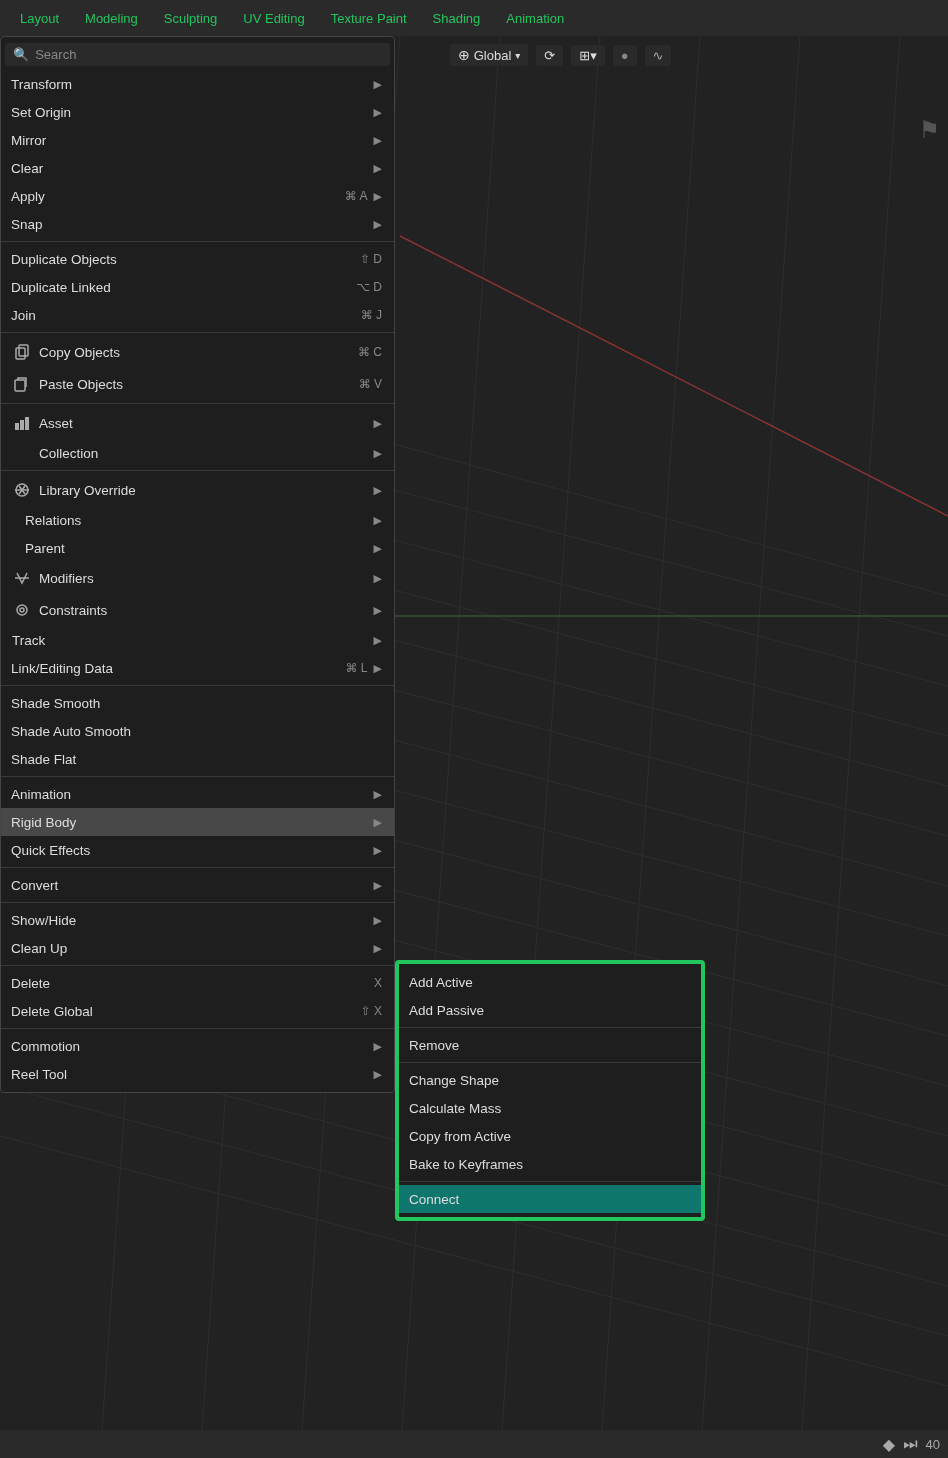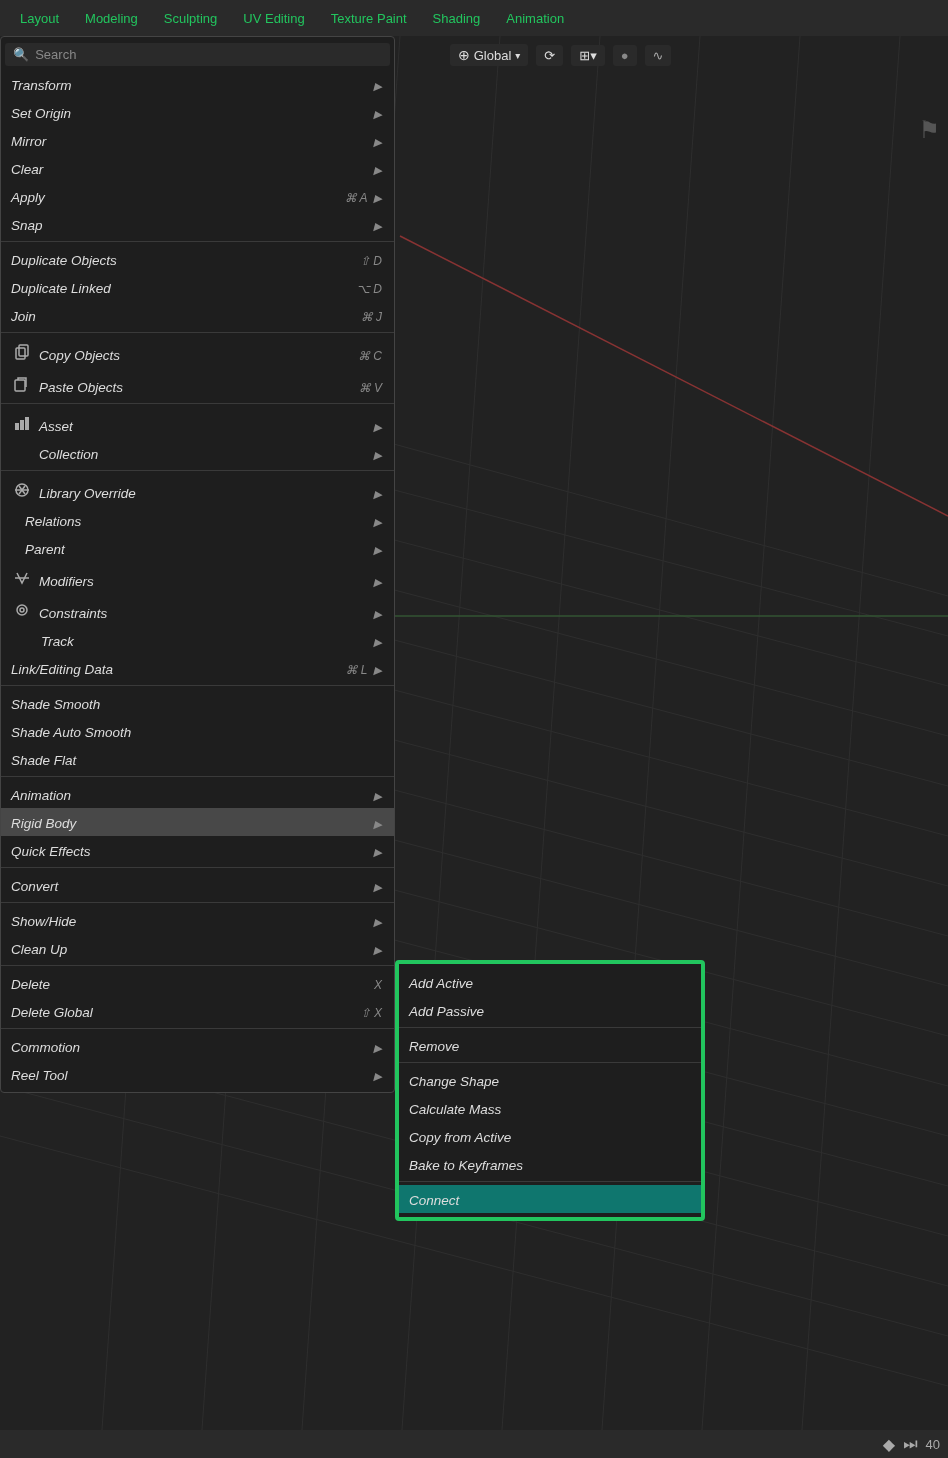--- a/index.html
+++ b/index.html
@@ -63,26 +63,25 @@
       border-radius: 3px;
       display: flex;
       align-items: center;
       gap: 6px;
       color: #888;
       font-size: 13px;
     }
 
     .menu-item {
       display: flex;
-      align-items: flex-end;
+      align-items: center;
       padding: 5px 12px 5px 10px;
       cursor: pointer;
       position: relative;
       min-height: 28px;
-      font-style: italic;
     }
     .menu-item.highlighted {
       background: #484848;
     }
     .menu-item .item-icon {
       width: 22px;
       height: 22px;
       margin-right: 6px;
       display: flex;
       align-items: center;
@@ -375,21 +374,21 @@
     <div class="item-icon">
       <svg width="16" height="16" viewBox="0 0 16 16" fill="none" stroke="#aaa" stroke-width="1.5">
         <circle cx="8" cy="8" r="5"></circle>
         <circle cx="8" cy="8" r="2"></circle>
       </svg>
     </div>
     <span class="item-label">Constraints</span>
     <span class="item-arrow">▶</span>
   </div>
 
-  <div class="menu-item" style="padding-left:40px;">
+  <div class="menu-item" style="padding-left:11px;">
     <span class="item-label">Track</span>
     <span class="item-arrow">▶</span>
   </div>
 
   <div class="menu-item">
     <span class="item-label">Link/Editing Data</span>
     <span class="item-shortcut">⌘ L</span>
     <span class="item-arrow">▶</span>
   </div>
   <div class="menu-separator"></div>

